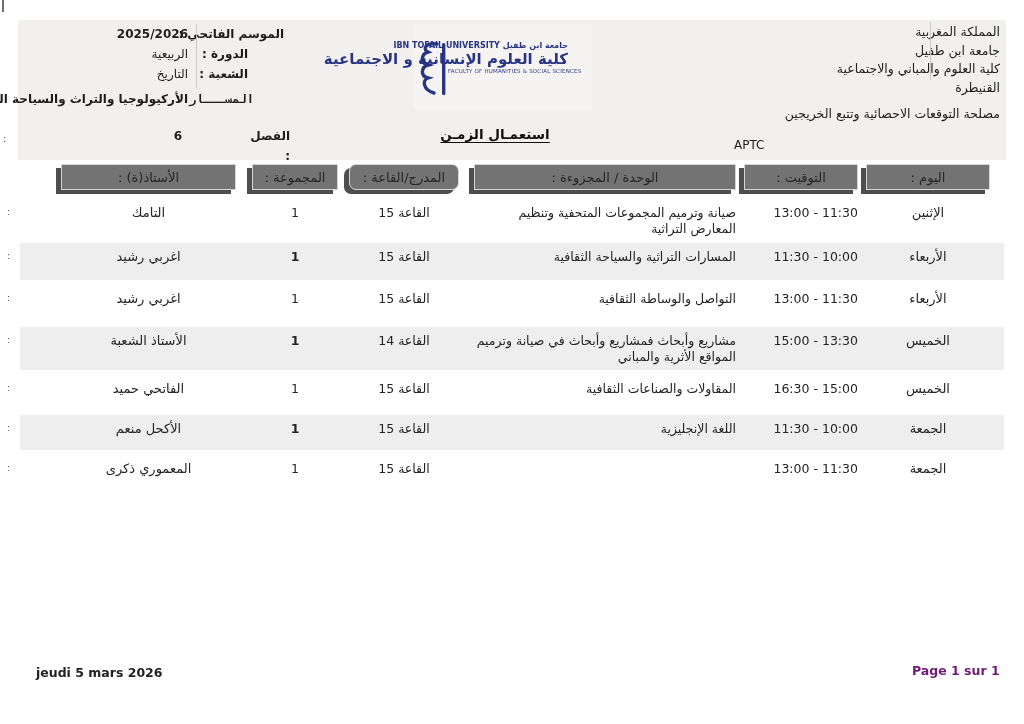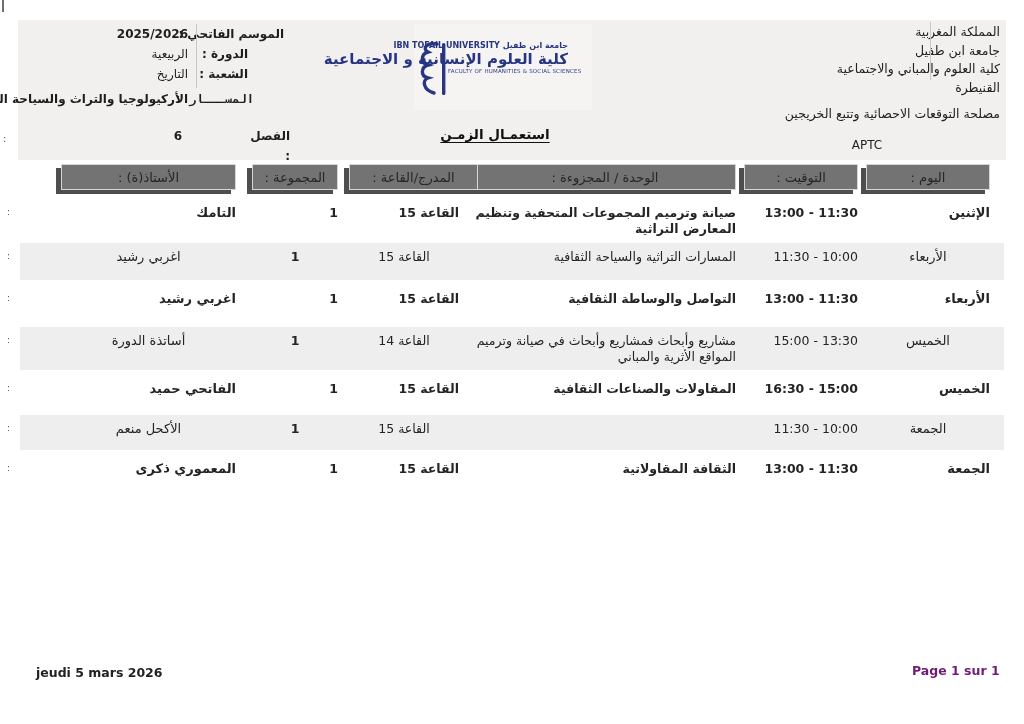--- a/index.html
+++ b/index.html
@@ -9,21 +9,21 @@
   
   .artifact-top{position:absolute;left:2px;top:0;width:2px;height:12px;background:#6f6f6f;}
   .artifact-mid{position:absolute;left:3px;top:133px;font-size:10px;color:#555;direction:ltr;}
 
   
   .band{position:absolute;left:18px;top:20px;width:988px;height:140px;background:#f1f0ef;}
 
   
   .kingdom{position:absolute;top:3px;right:6px;width:266px;text-align:right;font-size:12.5px;line-height:18.5px;color:#222;}
   .kingdom .service{margin-top:8px;}
-  .aptc{position:absolute;top:118px;right:6px;width:266px;text-align:center;font-size:12px;direction:ltr;color:#222;}
+  .aptc{position:absolute;top:118px;right:6px;width:266px;text-align:left;font-size:12px;direction:ltr;color:#222;}
   .vline-right{position:absolute;top:2px;left:912px;width:1px;height:58px;background:#c8c8c8;}
 
   
   .meta{position:absolute;top:4px;left:10px;width:256px;font-size:12px;}
   .meta-row{display:flex;gap:10px;line-height:20px;align-items:baseline;}
   .meta-row .lbl{font-weight:bold;white-space:nowrap;}
   .meta-row.moussem .lbl{width:86px;}
   .meta-row.indent .lbl{width:50px;padding-right:36px;box-sizing:content-box;}
   .meta-row.track{margin-top:5px;}
   .meta-row.track .lbl{width:56px;padding-right:30px;box-sizing:content-box;font-family:Liberation Mono, monospace;}
@@ -44,37 +44,37 @@
   .logo-text .l2{font-size:15px;line-height:15px;font-weight:bold;white-space:nowrap;}
   .logo-text .l3{font-size:5.5px;line-height:9px;letter-spacing:.2px;direction:ltr;white-space:nowrap;}
 
   .doc-title{position:absolute;left:397px;top:106px;width:160px;text-align:center;font-weight:bold;font-size:13.5px;text-decoration:underline;text-underline-offset:3px;color:#111;}
 
   
   .hbtn{position:absolute;top:164px;height:26px;line-height:26px;background:#737373;box-shadow:-5px 4px 0 #4e4e4e;border:1px solid #d6d6d6;box-sizing:border-box;text-align:center;font-size:13px;color:#262626;}
   .h-day{left:866px;width:124px;text-align:center;}
   .h-time{left:744px;width:114px;}
   .h-unit{left:474px;width:262px;}
-  .h-room{left:349px;width:129px;}
+  .h-room{left:349px;width:110px;border-radius:7px;}
   .h-group{left:252px;width:86px;}
   .h-teacher{left:61px;width:175px;}
 
   
   .tbody{position:absolute;top:199px;left:0;width:1024px;}
   .trow{position:relative;}
   .trow.h44{height:44px}.trow.h42{height:42px}.trow.h48{height:48px}.trow.h40{height:40px}
   .trow.stripe::before{content:"";position:absolute;left:20px;right:20px;top:0;bottom:5px;background:#efeeee;}
   .cell{position:absolute;top:6px;font-size:12.5px;line-height:16px;color:#242424;}
   .c-day{left:866px;width:124px;text-align:center;font-size:13px;}
   .c-time{left:744px;width:114px;}
   .c-unit{left:474px;width:262px;}
   .c-room{left:349px;width:110px;text-align:center;}
   .c-group{left:252px;width:86px;text-align:center;font-weight:bold;}
   .c-teacher{left:61px;width:175px;text-align:center;font-size:13px;}
-  .trow.odd .cell{font-weight:bold;text-align:right;}
+  .trow.odd .cell{font-weight:normal;}
   .tick{position:absolute;left:7px;top:8px;font-size:9px;color:#555;direction:ltr;}
 
   
   .footer-date{position:absolute;left:36px;top:665px;direction:ltr;font-size:12.5px;font-weight:600;color:#222;}
   .footer-page{position:absolute;left:912px;top:663px;direction:ltr;font-size:12.5px;font-weight:600;color:#701a75;}
 </style>
 </head>
 <body>
 
 <div class="page">
@@ -176,47 +176,47 @@
       <div class="cell c-teacher">اغربي رشيد</div>
     </div>
 
     <div class="trow h48 stripe">
       <span class="tick">:</span>
       <div class="cell c-day">الخميس</div>
       <div class="cell c-time">13:30 - 15:00</div>
       <div class="cell c-unit">مشاريع وأبحاث فمشاريع وأبحاث في صيانة وترميم المواقع الأثرية والمباني</div>
       <div class="cell c-room">القاعة 14</div>
       <div class="cell c-group">1</div>
-      <div class="cell c-teacher">أساتذة الدورة</div>
+      <div class="cell c-teacher">الأستاذ الشعبة</div>
     </div>
 
     <div class="trow h40 odd">
       <span class="tick">:</span>
       <div class="cell c-day">الخميس</div>
       <div class="cell c-time">15:00 - 16:30</div>
       <div class="cell c-unit">المقاولات والصناعات الثقافية</div>
       <div class="cell c-room">القاعة 15</div>
       <div class="cell c-group">1</div>
       <div class="cell c-teacher">الفاتحي حميد</div>
     </div>
 
     <div class="trow h40 stripe">
       <span class="tick">:</span>
       <div class="cell c-day">الجمعة</div>
       <div class="cell c-time">10:00 - 11:30</div>
+      <div class="cell c-unit">اللغة الإنجليزية</div>
       <div class="cell c-room">القاعة 15</div>
       <div class="cell c-group">1</div>
       <div class="cell c-teacher">الأكحل منعم</div>
     </div>
 
     <div class="trow h42 odd">
       <span class="tick">:</span>
       <div class="cell c-day">الجمعة</div>
       <div class="cell c-time">11:30 - 13:00</div>
-      <div class="cell c-unit">الثقافة المقاولاتية</div>
       <div class="cell c-room">القاعة 15</div>
       <div class="cell c-group">1</div>
       <div class="cell c-teacher">المعموري ذكرى</div>
     </div>
 
   </div>
 
   <div class="footer-date">jeudi 5 mars 2026</div>
   <div class="footer-page">Page 1 sur 1</div>
 

